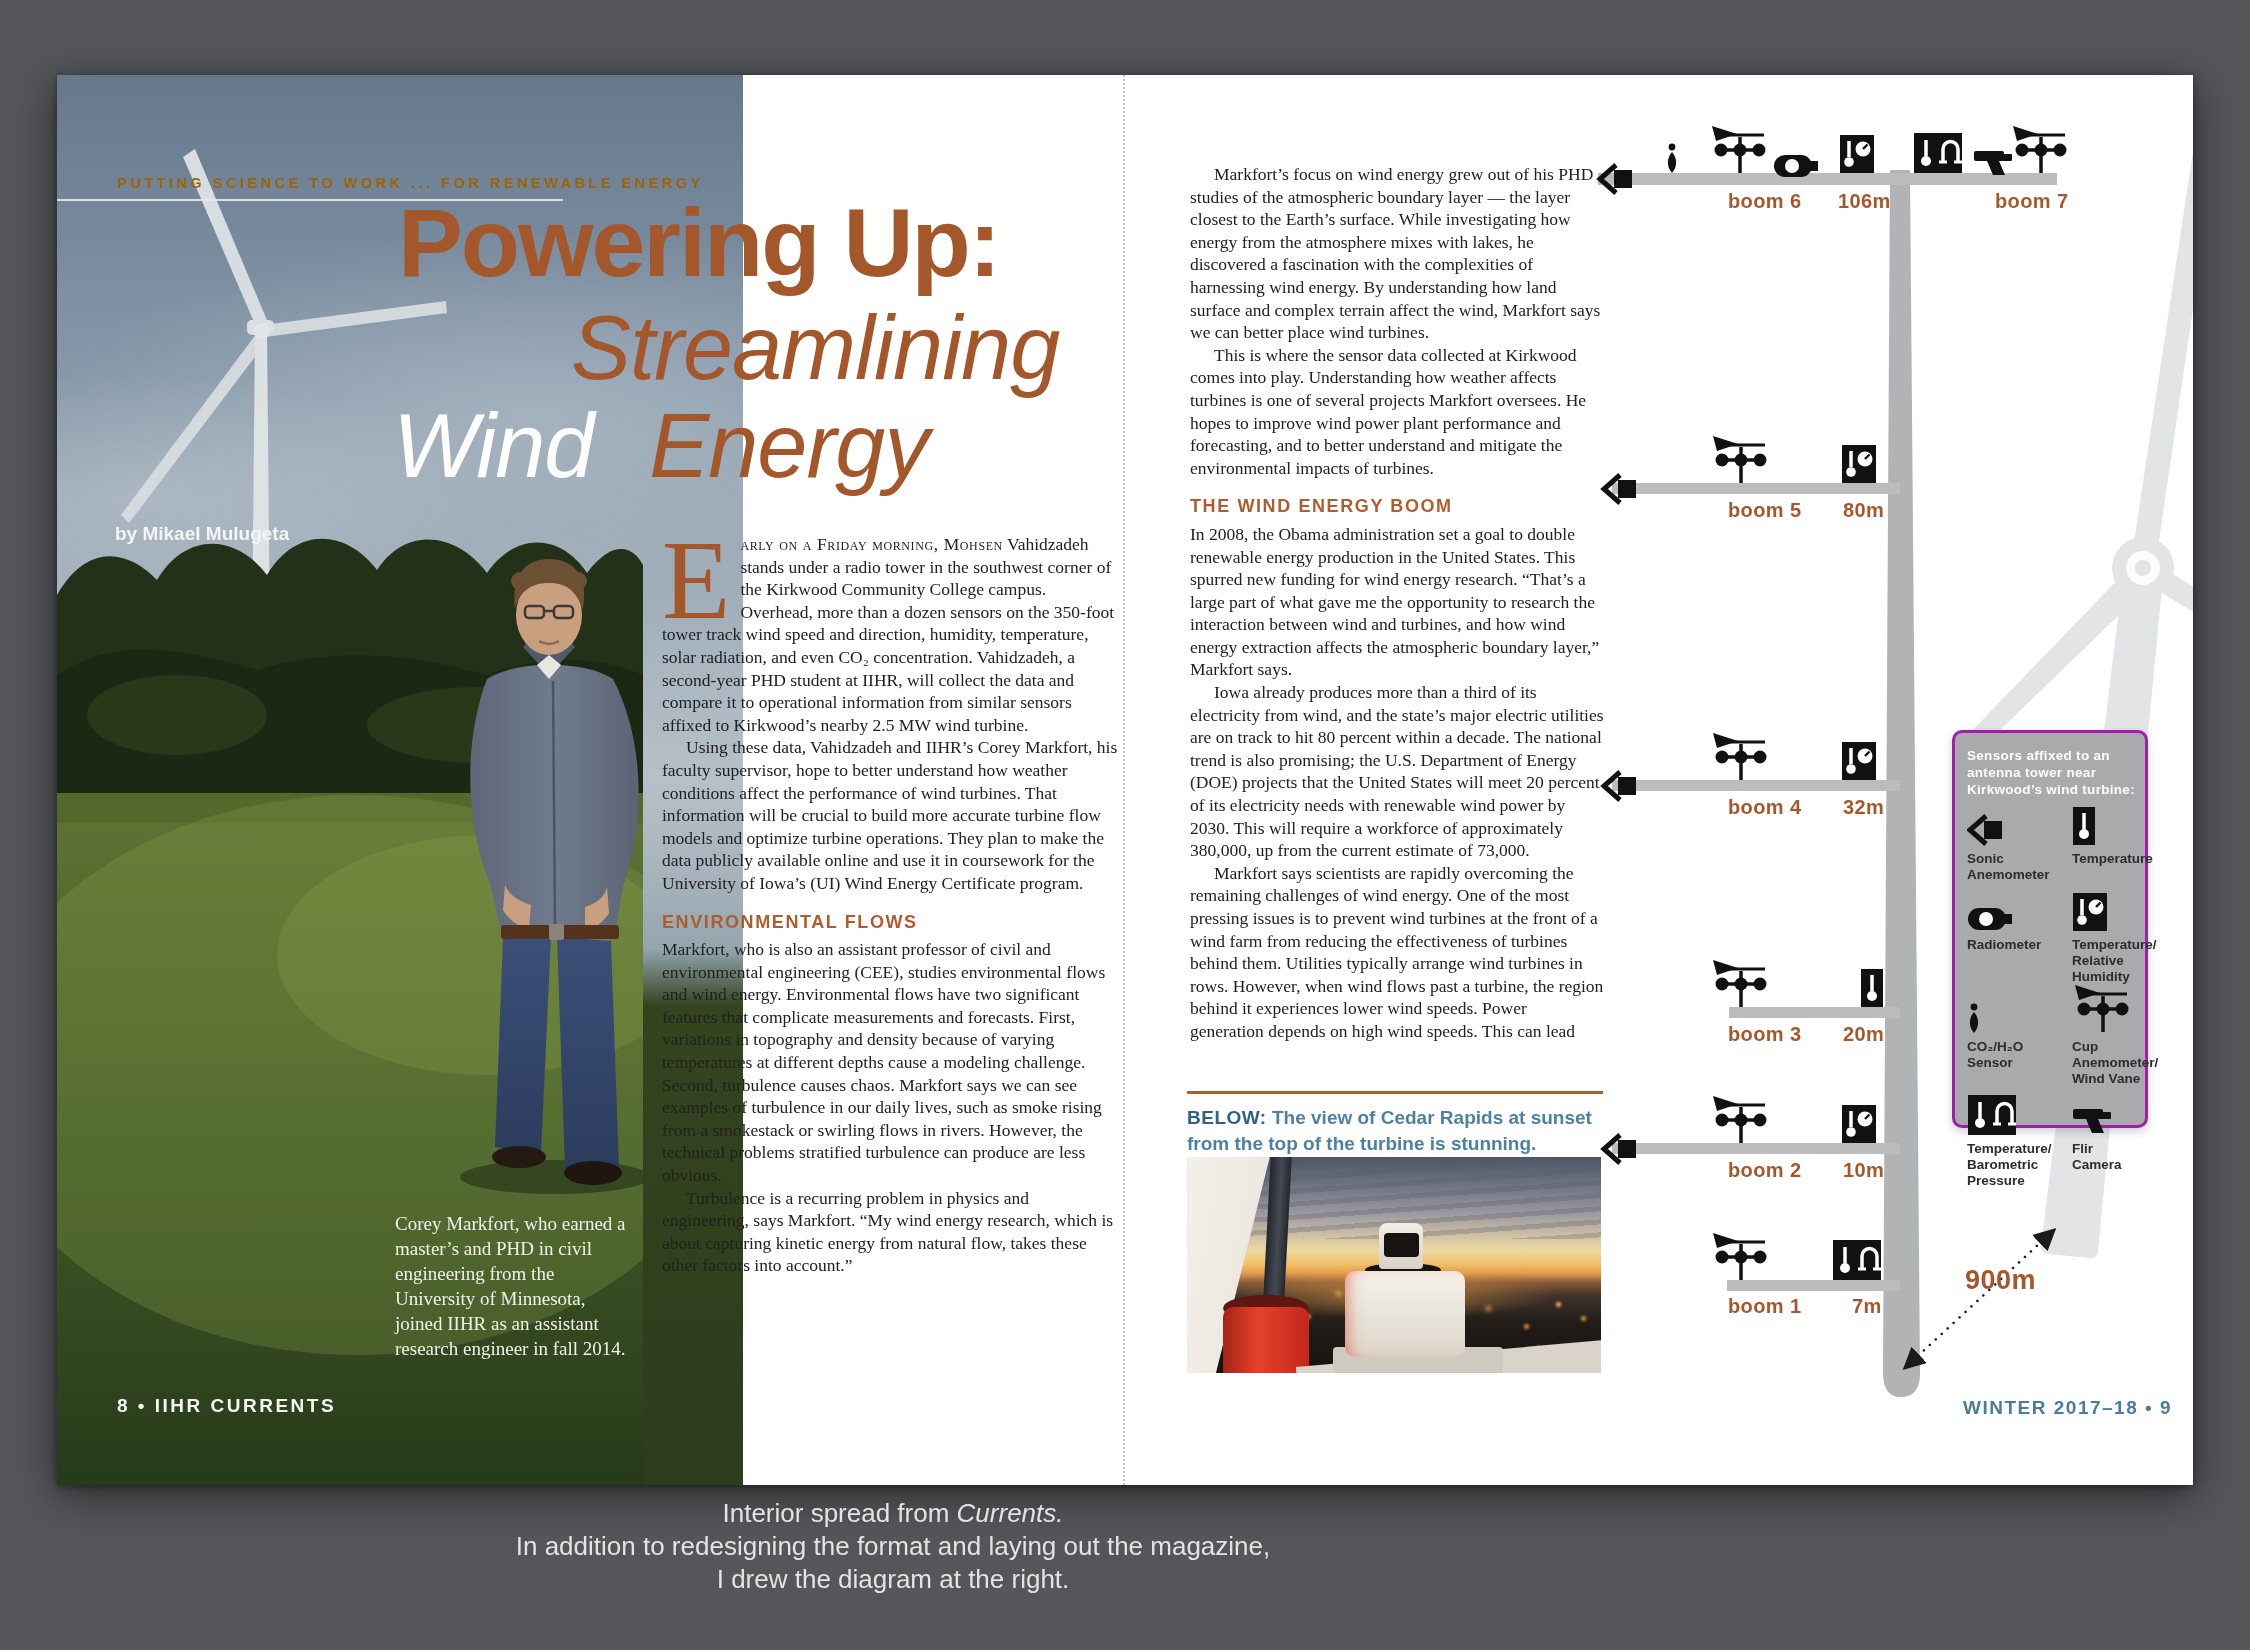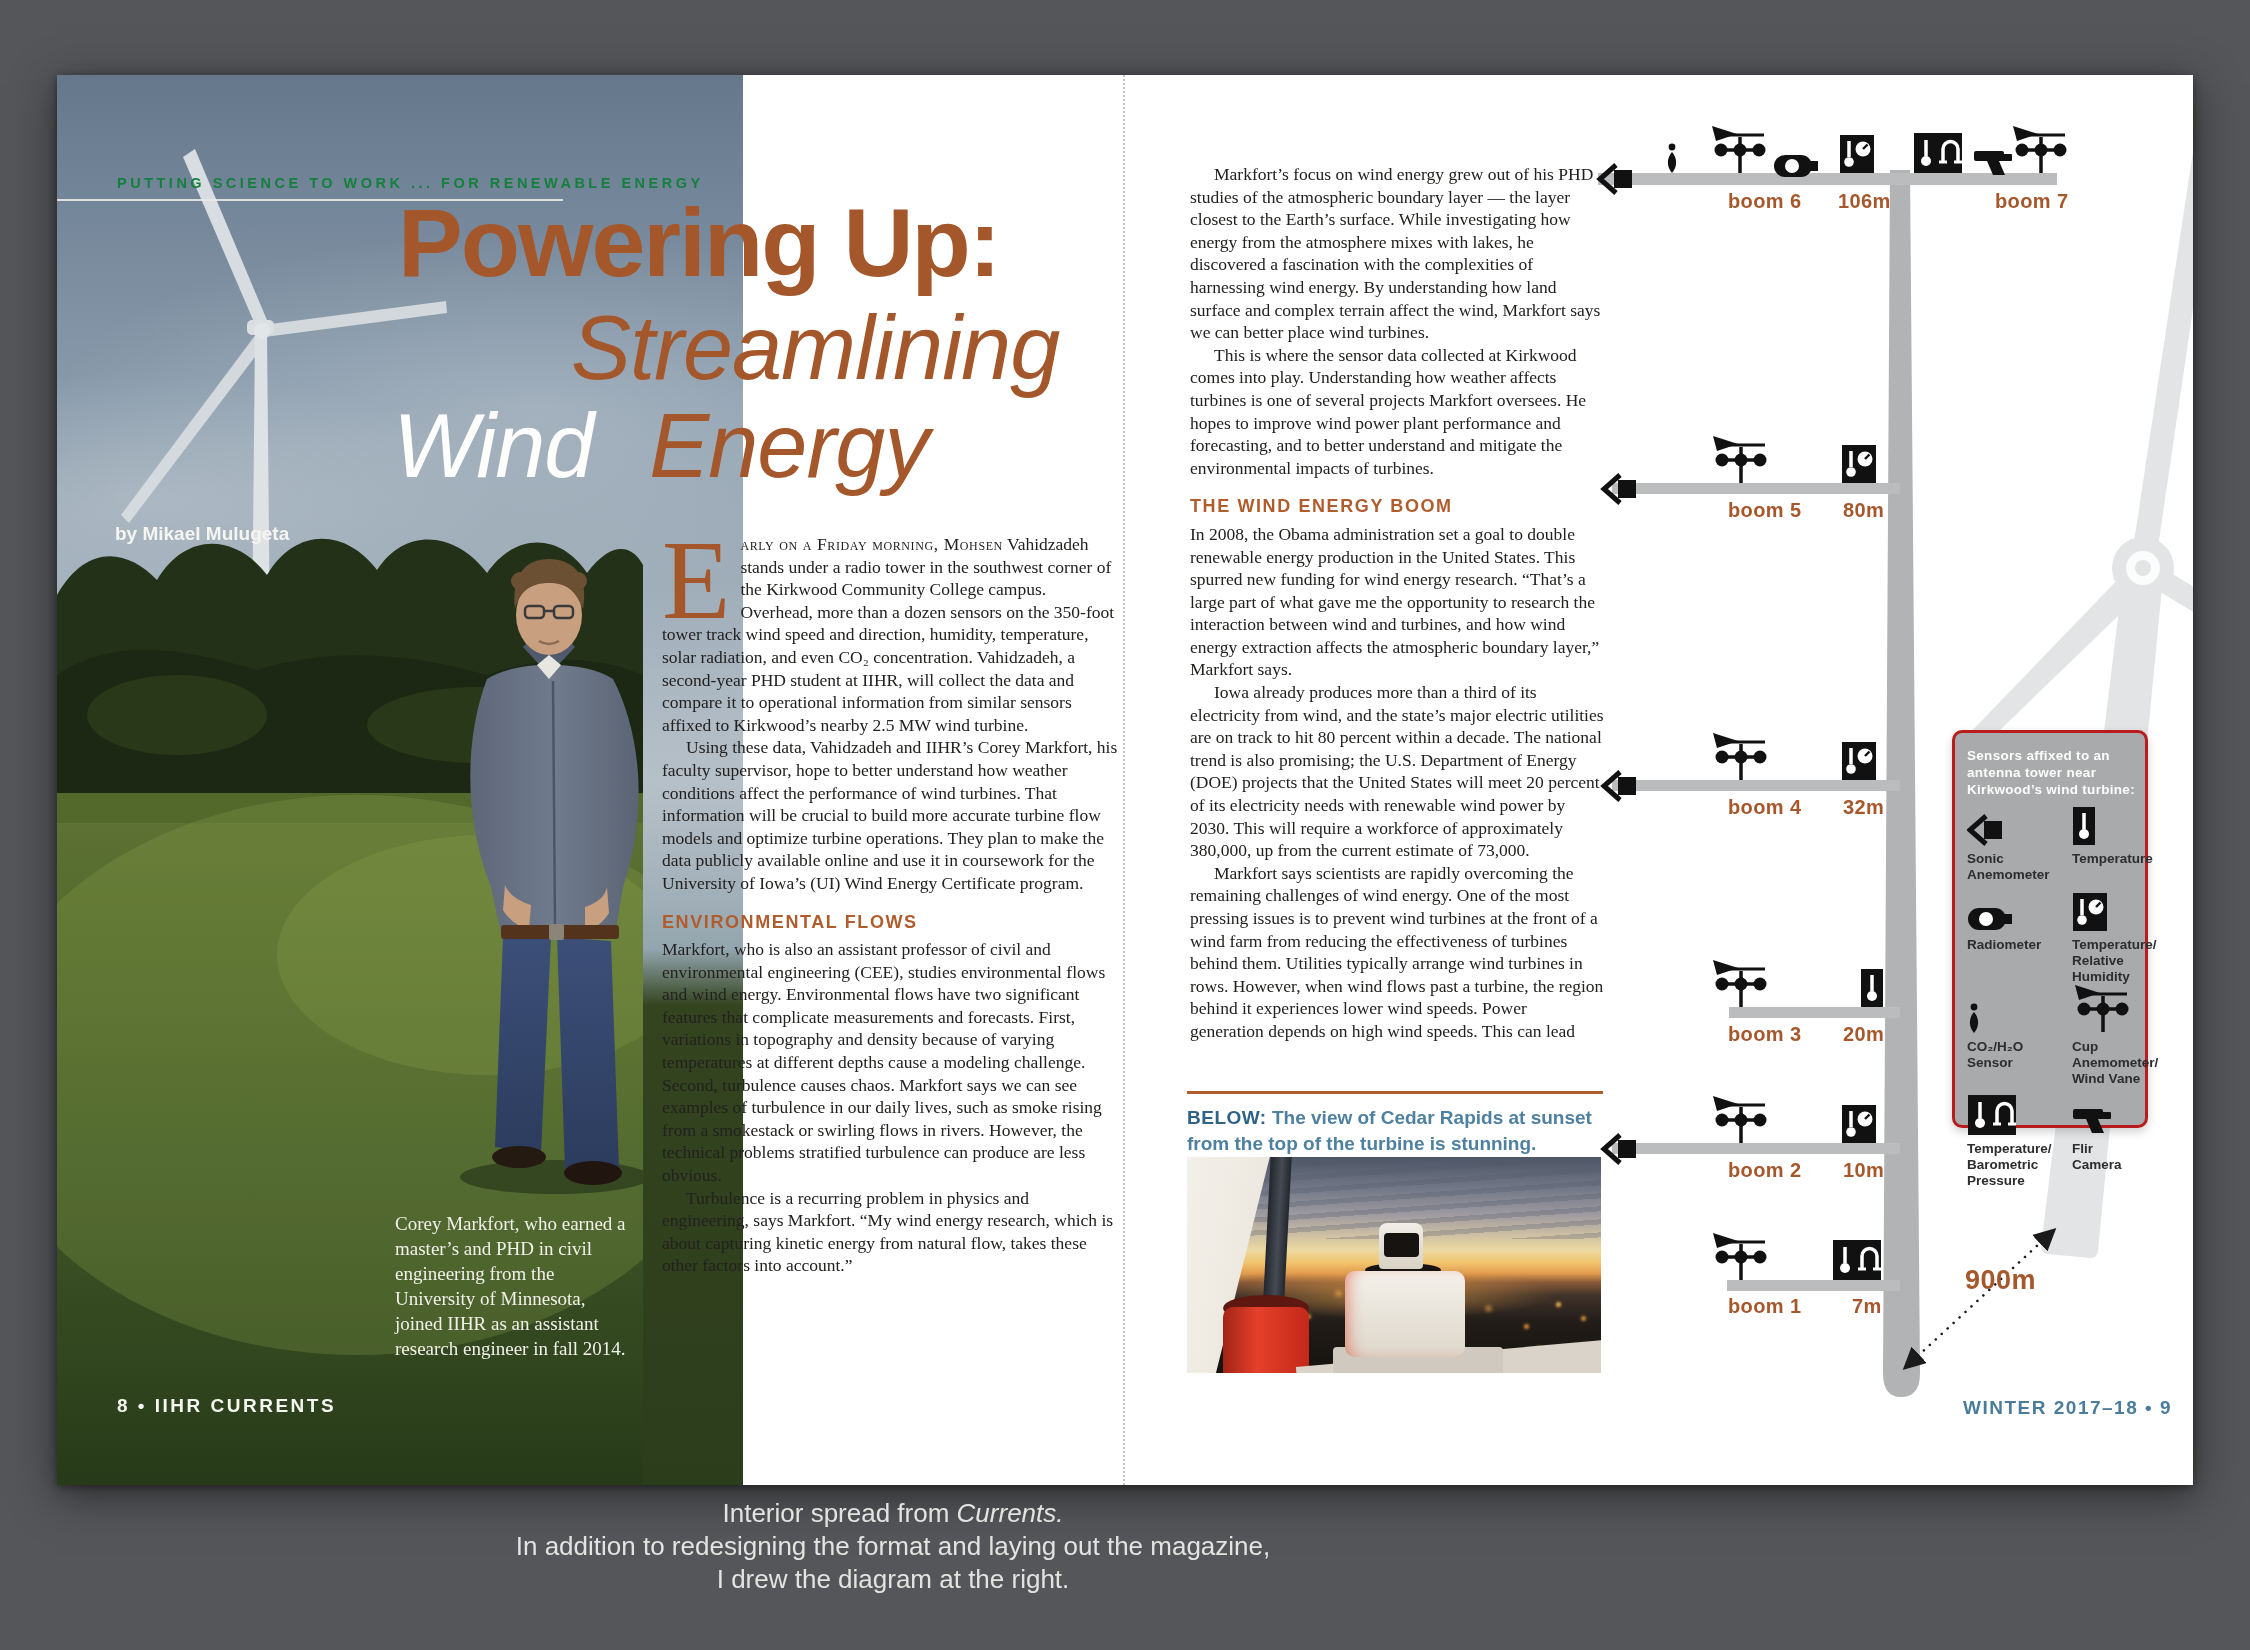--- a/index.html
+++ b/index.html
@@ -15,21 +15,21 @@
 
   
   .photo-left{position:absolute;left:0;top:0;width:644px;height:1410px;overflow:hidden;
     background:
       radial-gradient(520px 180px at 12% 30%, rgba(255,255,255,.20), transparent 70%),
       radial-gradient(700px 260px at 70% 24%, rgba(230,235,240,.28), transparent 70%),
       linear-gradient(180deg,#66788c 0%,#75879a 10%,#8496a7 20%,#95a5b2 30%,#a6b3be 40%,#b6c0c8 50%,#a9b5be 56%,#93a5ae 62%,#34441f 66%,#2c3d1c 100%); padding-left: 42px;}
   .photo-left svg{position:absolute;left:0;top:0;}
 
   .kicker{position:absolute;left:60px;top:100px;font-weight:700;font-size:14.5px;letter-spacing:3.5px;
-          color:#15803d;z-index:4;}
+          color:#a16207;z-index:4;}
   .kicker-rule{position:absolute;left:0;top:124px;width:506px;height:2px;background:#e9e9e7;opacity:.9;z-index:4;}
 
   .hl1{position:absolute;left:341px;top:112px;font-weight:700;font-size:97px;letter-spacing:-2px;
        color:#a4572a;z-index:5;}
   .hl2{position:absolute;left:514px;top:222px;font-style:italic;font-size:90px;letter-spacing:-1px;
        color:#a4572a;z-index:5;}
   .hl3{position:absolute;left:336px;top:320px;font-style:italic;font-size:90px;letter-spacing:-1px;z-index:5;}
   .hl3 .w-wind{color:#fdfdfc;}
   .hl3 .w-energy{color:#a4572a;margin-left:56px;}
 
@@ -92,21 +92,21 @@
     font-size:19px;letter-spacing:1.5px;color:#4b7c9b;z-index:5;}
 
   
   .diagram-svg{position:absolute;left:1503px;top:0;z-index:1;}
   .boomlabel{position:absolute;font-weight:700;font-size:20px;letter-spacing:.4px;color:#a6582c;z-index:2;}
   .distlabel{position:absolute;left:1908px;top:1190px;font-weight:700;font-size:27px;letter-spacing:.5px;
              color:#a6582c;z-index:2;}
 
   
   .legend{position:absolute;left:1895px;top:655px;width:196px;height:398px;background:#a8aaac;
-          border:3px solid #b91c1c;border-radius:10px;box-sizing:border-box;z-index:4;
+          border:3px solid #a21caf;border-radius:10px;box-sizing:border-box;z-index:4;
           box-shadow:0 4px 10px rgba(0,0,0,.18);padding:14px 10px 10px 12px;}
   .legend-title{font-weight:700;font-size:13.5px;line-height:17px;color:#fdfdfc;letter-spacing:.3px;}
   .legend-grid{margin-top:12px;display:grid;grid-template-columns:92px 1fr;column-gap:4px;row-gap:15px;gap:13px;}
   .legend-item .licon{height:36px;display:flex;align-items:flex-end;}
   .legend-item .llabel{margin-top:5px;font-weight:700;font-size:13.5px;line-height:16px;color:#2d2d2f;}
 
   
   .outer-caption{position:absolute;left:0;top:1497px;width:1786px;text-align:center;color:#e3e3e1;
                  font-size:26px;line-height:33px;z-index:2;}
   .outer-caption .it{font-style:italic;}

